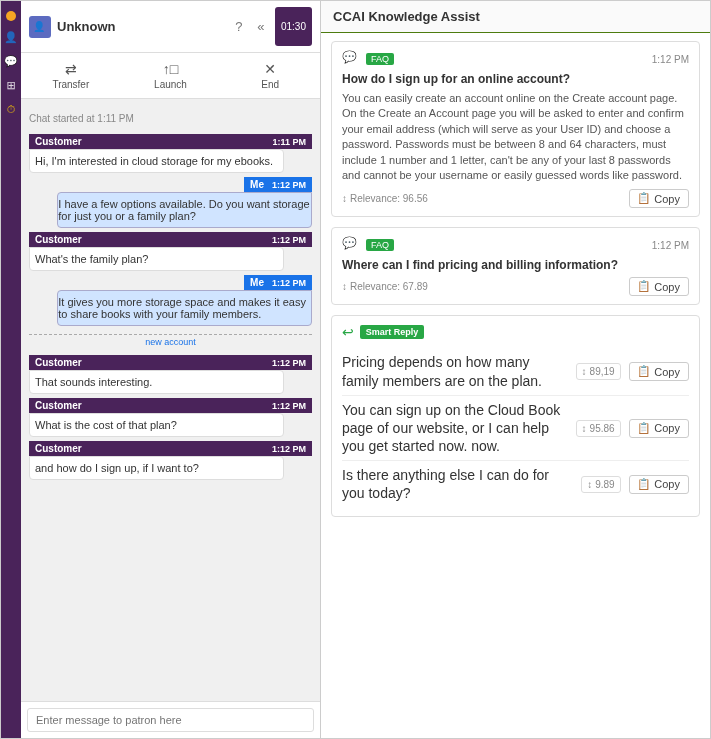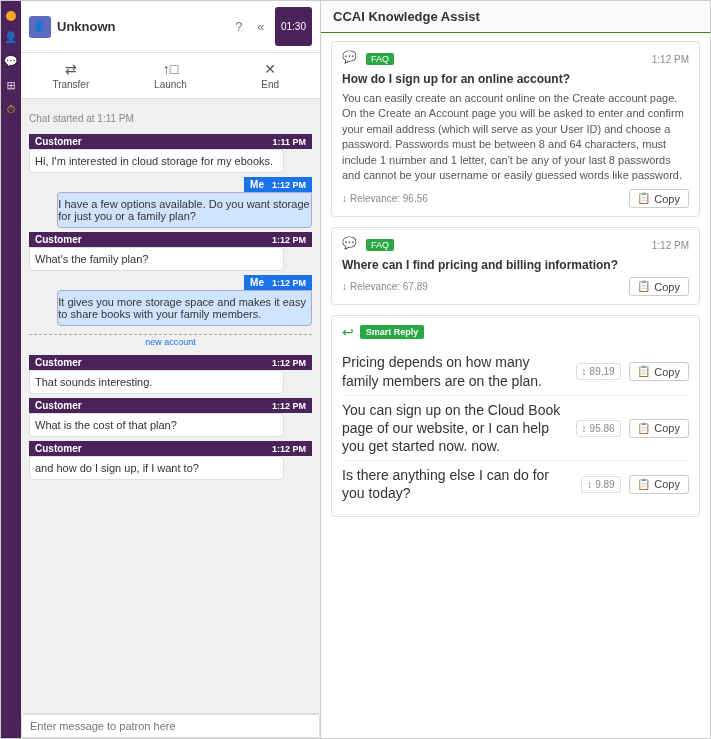--- a/index.html
+++ b/index.html
@@ -182,20 +182,21 @@
       text-align: center;
       color: #1a73e8;
       font-size: 9px;
       border-top: 1px dashed #aaa;
       margin: 4px 0;
       padding-top: 2px;
     }
 
     .chat-input-area {
       border-top: 1px solid #ddd;
+      padding: 6px;
       background: #fff;
     }
     .chat-input {
       width: 100%;
       border: 1px solid #ddd;
       border-radius: 3px;
       padding: 5px 8px;
       font-size: 11px;
       color: #aaa;
       outline: none;

